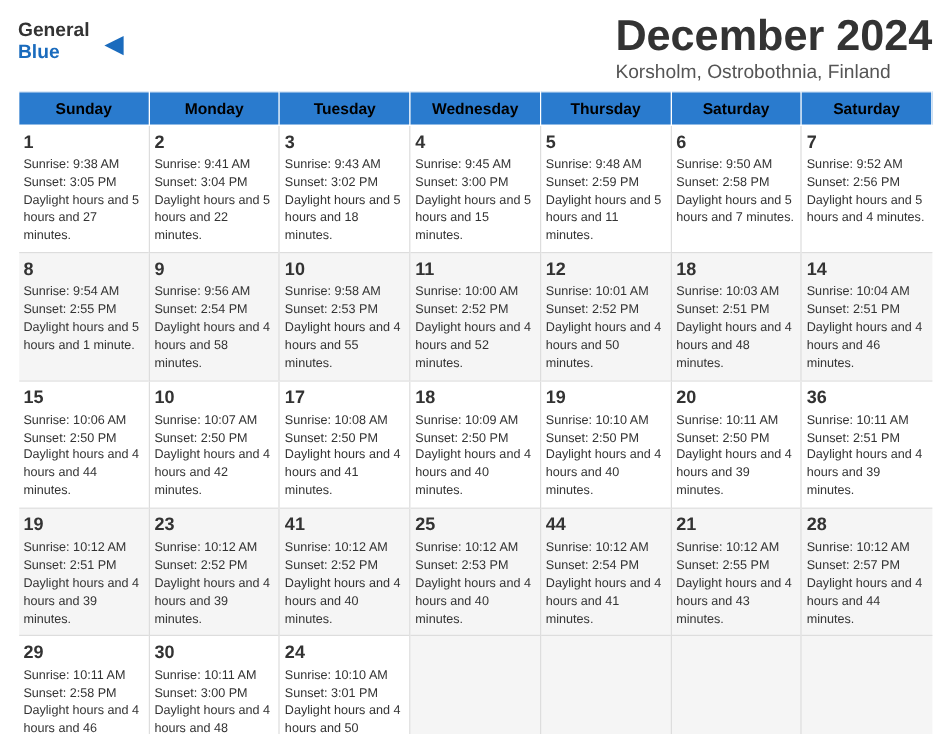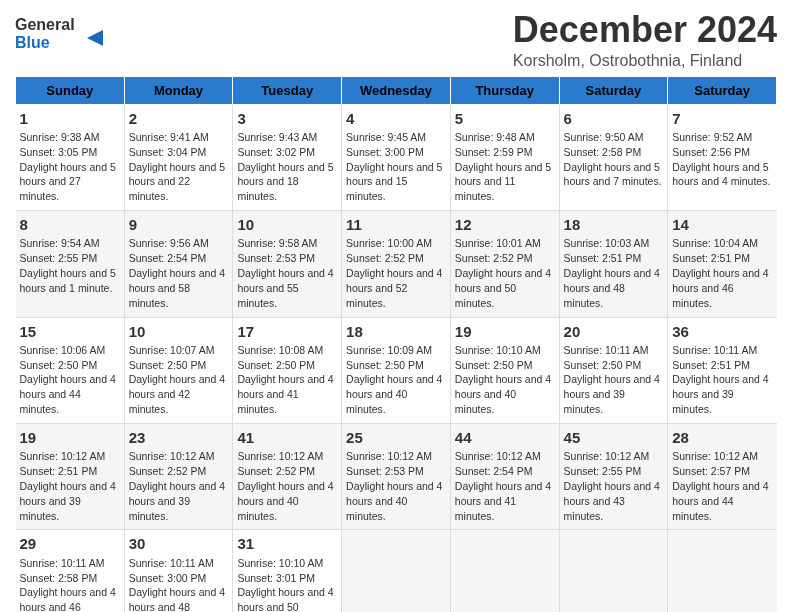--- a/index.html
+++ b/index.html
@@ -139,26 +139,26 @@
         <td><span class="day-num">19</span><span class="day-info">Sunrise: 10:10 AM<br>Sunset: 2:50 PM<br>Daylight hours and 4 hours and 40 minutes.</span></td>
         <td><span class="day-num">20</span><span class="day-info">Sunrise: 10:11 AM<br>Sunset: 2:50 PM<br>Daylight hours and 4 hours and 39 minutes.</span></td>
         <td><span class="day-num">36</span><span class="day-info">Sunrise: 10:11 AM<br>Sunset: 2:51 PM<br>Daylight hours and 4 hours and 39 minutes.</span></td>
       </tr>
       <tr>
         <td><span class="day-num">19</span><span class="day-info">Sunrise: 10:12 AM<br>Sunset: 2:51 PM<br>Daylight hours and 4 hours and 39 minutes.</span></td>
         <td><span class="day-num">23</span><span class="day-info">Sunrise: 10:12 AM<br>Sunset: 2:52 PM<br>Daylight hours and 4 hours and 39 minutes.</span></td>
         <td><span class="day-num">41</span><span class="day-info">Sunrise: 10:12 AM<br>Sunset: 2:52 PM<br>Daylight hours and 4 hours and 40 minutes.</span></td>
         <td><span class="day-num">25</span><span class="day-info">Sunrise: 10:12 AM<br>Sunset: 2:53 PM<br>Daylight hours and 4 hours and 40 minutes.</span></td>
         <td><span class="day-num">44</span><span class="day-info">Sunrise: 10:12 AM<br>Sunset: 2:54 PM<br>Daylight hours and 4 hours and 41 minutes.</span></td>
-        <td><span class="day-num">45</span><span class="day-info">Sunrise: 10:12 AM<br>Sunset: 2:55 PM<br>Daylight hours and 4 hours and 43 minutes.</span></td>
+        <td><span class="day-num">21</span><span class="day-info">Sunrise: 10:12 AM<br>Sunset: 2:55 PM<br>Daylight hours and 4 hours and 43 minutes.</span></td>
         <td><span class="day-num">28</span><span class="day-info">Sunrise: 10:12 AM<br>Sunset: 2:57 PM<br>Daylight hours and 4 hours and 44 minutes.</span></td>
       </tr>
       <tr>
         <td><span class="day-num">29</span><span class="day-info">Sunrise: 10:11 AM<br>Sunset: 2:58 PM<br>Daylight hours and 4 hours and 46 minutes.</span></td>
         <td><span class="day-num">30</span><span class="day-info">Sunrise: 10:11 AM<br>Sunset: 3:00 PM<br>Daylight hours and 4 hours and 48 minutes.</span></td>
-        <td><span class="day-num">31</span><span class="day-info">Sunrise: 10:10 AM<br>Sunset: 3:01 PM<br>Daylight hours and 4 hours and 50 minutes.</span></td>
+        <td><span class="day-num">24</span><span class="day-info">Sunrise: 10:10 AM<br>Sunset: 3:01 PM<br>Daylight hours and 4 hours and 50 minutes.</span></td>
         <td class="empty-cell"></td>
         <td class="empty-cell"></td>
         <td class="empty-cell"></td>
         <td class="empty-cell"></td>
       </tr>
     </tbody>
 </table>
 
 </body></html>

